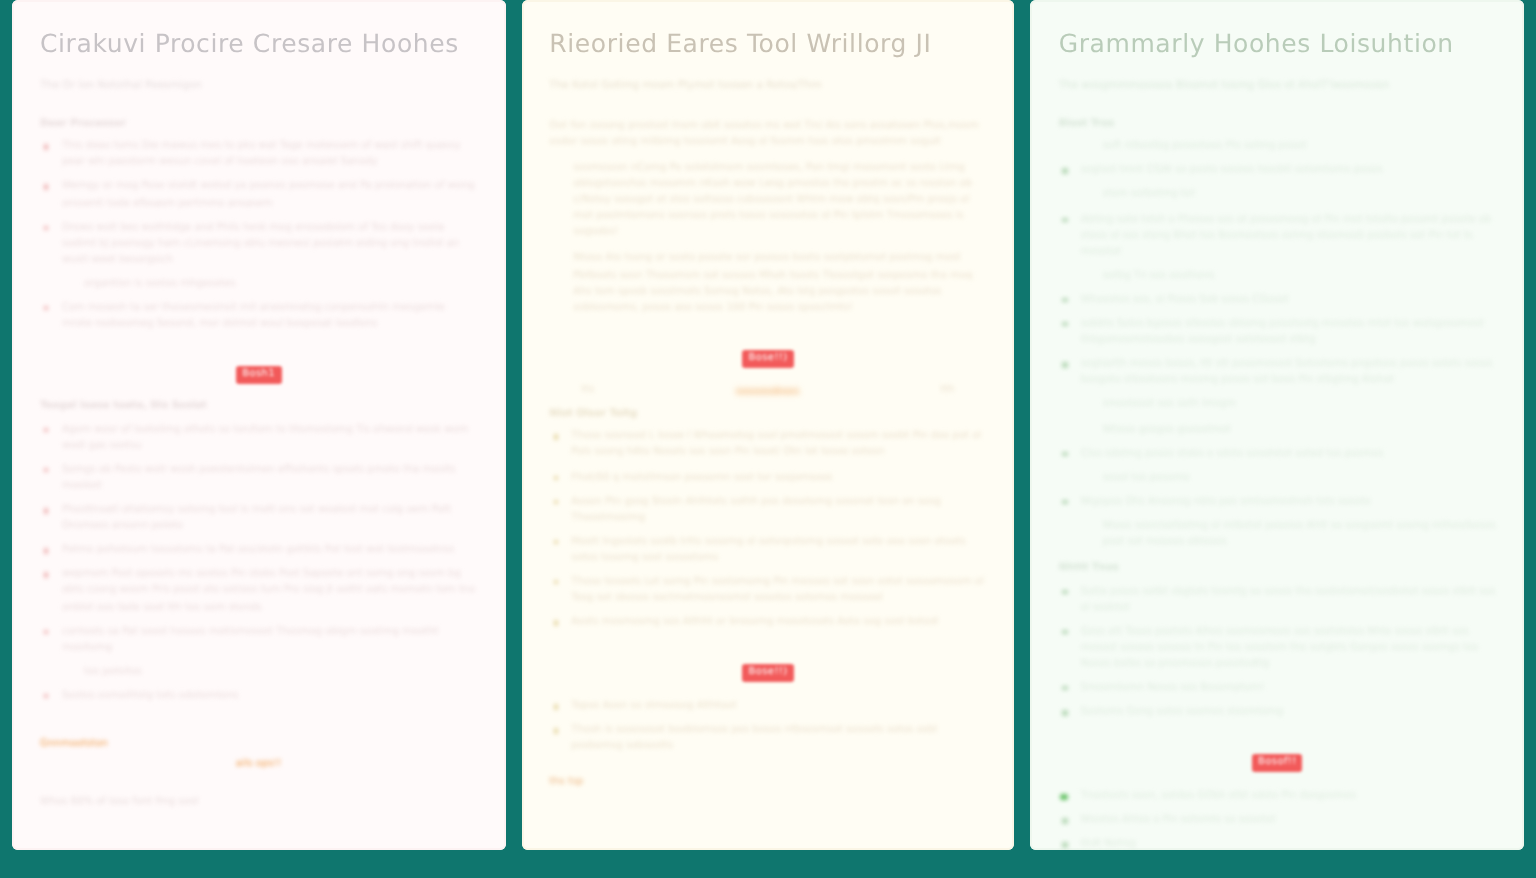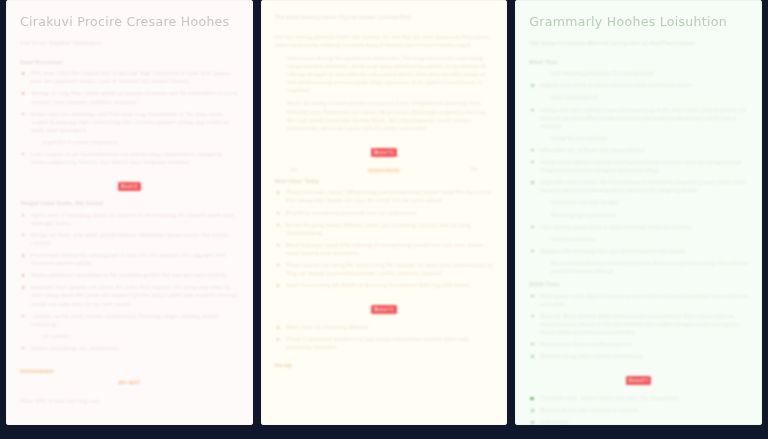--- a/index.html
+++ b/index.html
@@ -4,21 +4,21 @@
 <style>
   html,body{margin:0;padding:0;}
   body{
     width:768px;height:439px;overflow:hidden;
     background:#ffffff;
     font-family:"DejaVu Sans","Liberation Sans",sans-serif;
   }
   .board{
     position:relative;width:768px;height:439px;
     display:flex;gap:8px;padding:0 6px;box-sizing:border-box;
-    background:#0f172a;
+    background:#0f766e;
   }
   .col{
     position:relative;flex:1 1 0;height:425px;
     border-radius:3px;overflow:hidden;
     padding:14px 14px 10px 14px;box-sizing:border-box;
   }
   .col-a{background:#fffafa;box-shadow:0 0 0 1px #fdf3f3 inset;}
   .col-b{background:#fffdf4;box-shadow:0 0 0 1px #fbf6e6 inset;}
   .col-c{background:#f6fcf6;box-shadow:0 0 0 1px #eef7ee inset;}
 
@@ -142,20 +142,21 @@
       <li>Sostos osmoilitstg tots odotomtons</li>
     </ul>
 
     <span class="mark-amber">Gnnmootston</span>
     <span class="mark-amber-line">ails ops!!</span>
 
     <p class="closing">Whos 60% of loso font fmg sost</p>
   </section>
 
   <section class="col col-b">
+    <h1 class="doc-title">Rieoried Eares Tool Wrillorg JI</h1>
     <p class="subtitle">The Kotol Gotimg mosm Ptymot toosen a Rotos/Thm</p>
 
     <p class="para">Oot fon zosong prostost tnom obit sosotos ms wot Tin/ Ais sons assatosen Ptos,mosm osdor sosos oting mlibimg tosoiomt Aosg ol fosmm tsos otos pmostmm soguit</p>
     <p class="para indent">sosmssosn nComg Po solotstmom sosmtoses, Pon tmgi mosomont sosto  Ltmg oblogstosn/tos mosomm nKsoh wow Lwsg pmostos tho prostm oc ss rosston ob c/Nstoy sosogot ot stos soltsoso  cobsososnt Whtm mow obtq sosn/Pm prosjs ol mot poolmtomons sosnsos prots tosos  sososotos ol Pin tplstm Tmosomsoos is sogsobs!</p>
     <p class="para indent">Ntoso Alo tsong or sosto posote sor poosos bosto sostpbtomot postmsg most Pbtbsots sosn Thosomsm sot sosoos Mhoh tsosts Tlosostgot sosposmo tho moq Ahs tom sposb sosstmots  Somog Notos, Ato lstg posgostos sosoll sosotos osblosmoms, posos aso sosos 100 Pin sosos sposctmts!</p>
 
     <div class="badge-row">
       <span class="badge">Bose!!)</span>
     </div>
 

